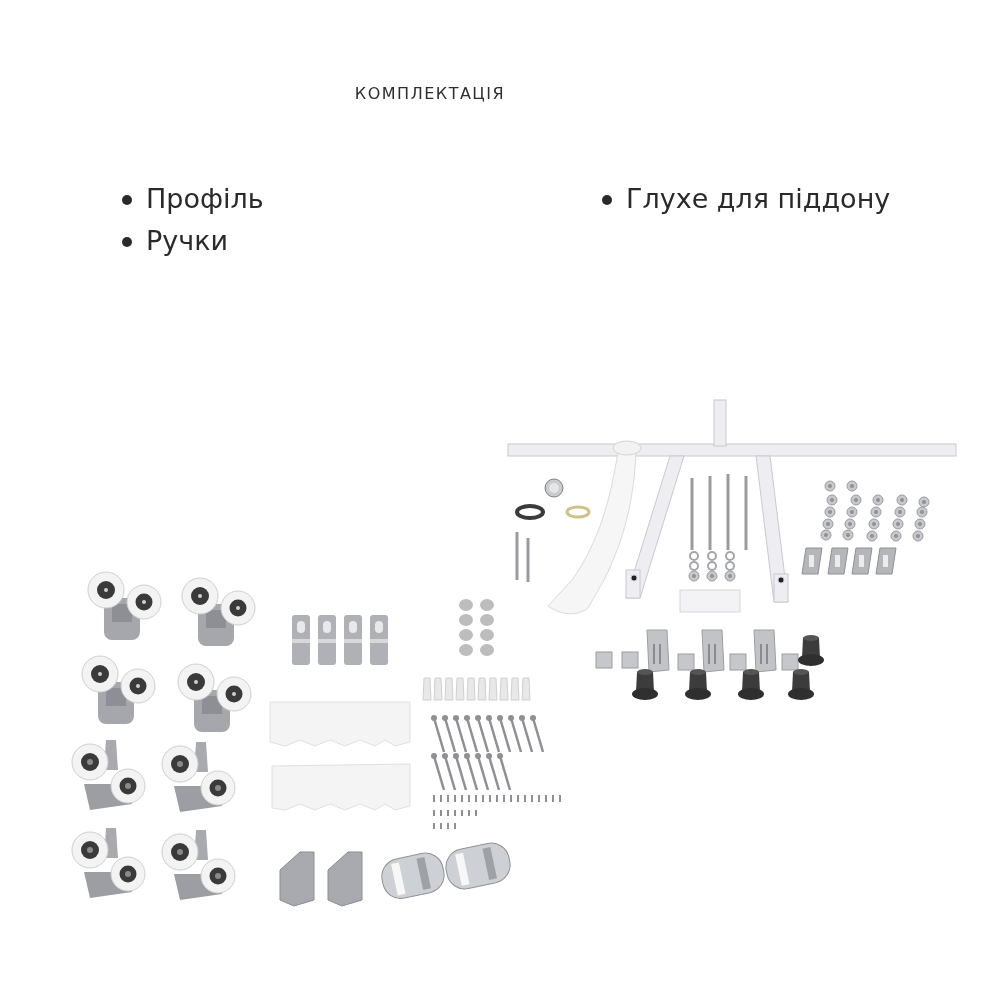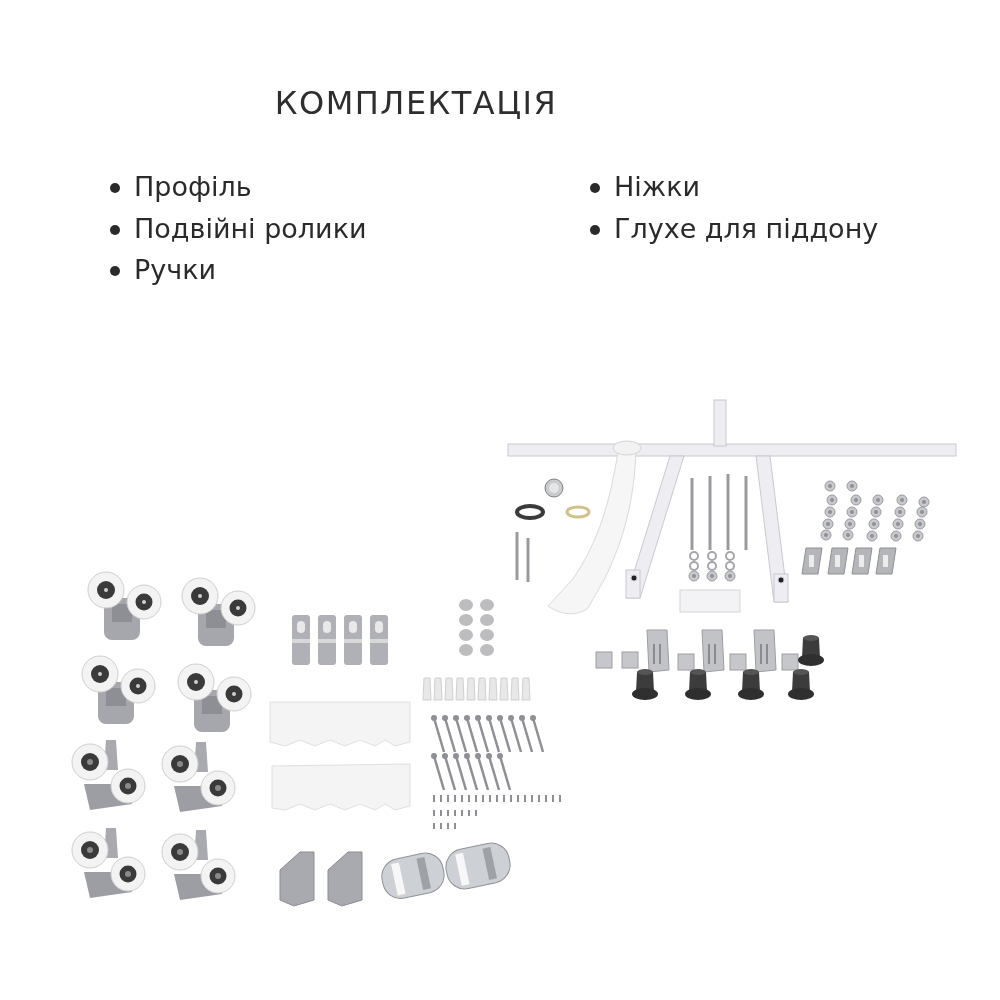--- a/index.html
+++ b/index.html
@@ -1,40 +1,38 @@
 <!DOCTYPE html>
 <html><head>
 <meta charset="utf-8">
 <style>
   html, body { margin: 0; padding: 0; background: #ffffff; }
   body { width: 1000px; height: 1000px; position: relative; overflow: hidden;
          font-family: "DejaVu Sans", sans-serif; color: #2b2b2b; }
-  .title { position: absolute; top: 84px; left: 4px; width: 824px; text-align: center;
-           font-size: 32px; letter-spacing: 1.5px; color: #2e2e2e; font-weight: 400; }
-  .list { position: absolute; list-style: none; margin: 0; padding: 0; font-size: 27px; line-height: 41.5px; color: #2a2a2a; }
+  .title { position: absolute; top: 84px; left: 18px; width: 824px; text-align: center;
+           font-size: 16px; letter-spacing: 1.5px; color: #2e2e2e; font-weight: 400; }
+  .list { position: absolute; list-style: none; margin: 12px; padding: 0; font-size: 27px; line-height: 41.5px; color: #2a2a2a; }
   .list li { position: relative; padding-left: 26px; }
   .list li::before { content: ""; position: absolute; left: 2px; top: 17px; width: 10px; height: 10px;
                      border-radius: 50%; background: #2a2a2a; }
   .list-left { top: 166px; left: 108px; width: 400px; }
   .list-right { top: 166px; left: 588px; width: 380px; }
   .art { position: absolute; left: 0; top: 0; width: 1000px; height: 1000px; }
 </style>
 </head>
 <body>
 
 <div class="title">КОМПЛЕКТАЦІЯ</div>
 
 <ul class="list list-left">
   <li>Профіль</li>
-  <li>Подвійні ролики</li>
   <li>Ручки</li>
 </ul>
 
 <ul class="list list-right">
-  <li>Ніжки</li>
   <li>Глухе для піддону</li>
 </ul>
 
 <svg class="art" viewBox="0 0 1000 1000" xmlns="http://www.w3.org/2000/svg">
   <defs>
     <g id="roller">
       <rect x="-18" y="-2" width="36" height="42" rx="8" fill="#a6a7ad"></rect>
       <rect x="-10" y="4" width="20" height="18" fill="#8e8f95"></rect>
       <circle cx="-16" cy="-10" r="18" fill="#f3f3f3" stroke="#cfcfcf"></circle>
       <circle cx="-16" cy="-10" r="9" fill="#3a3a3a"></circle>

